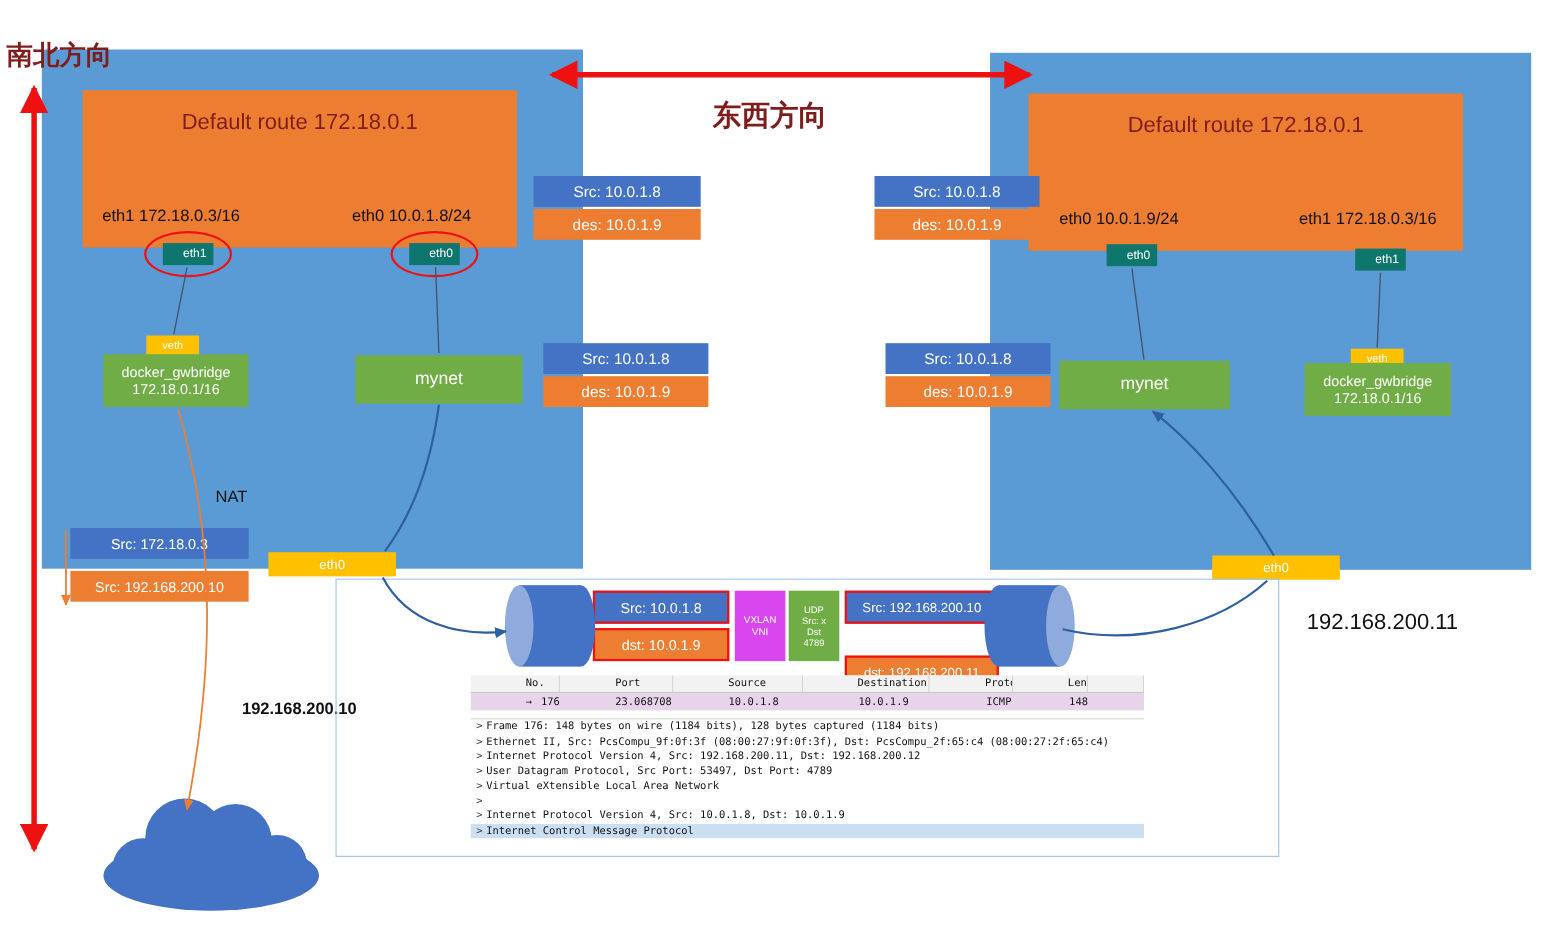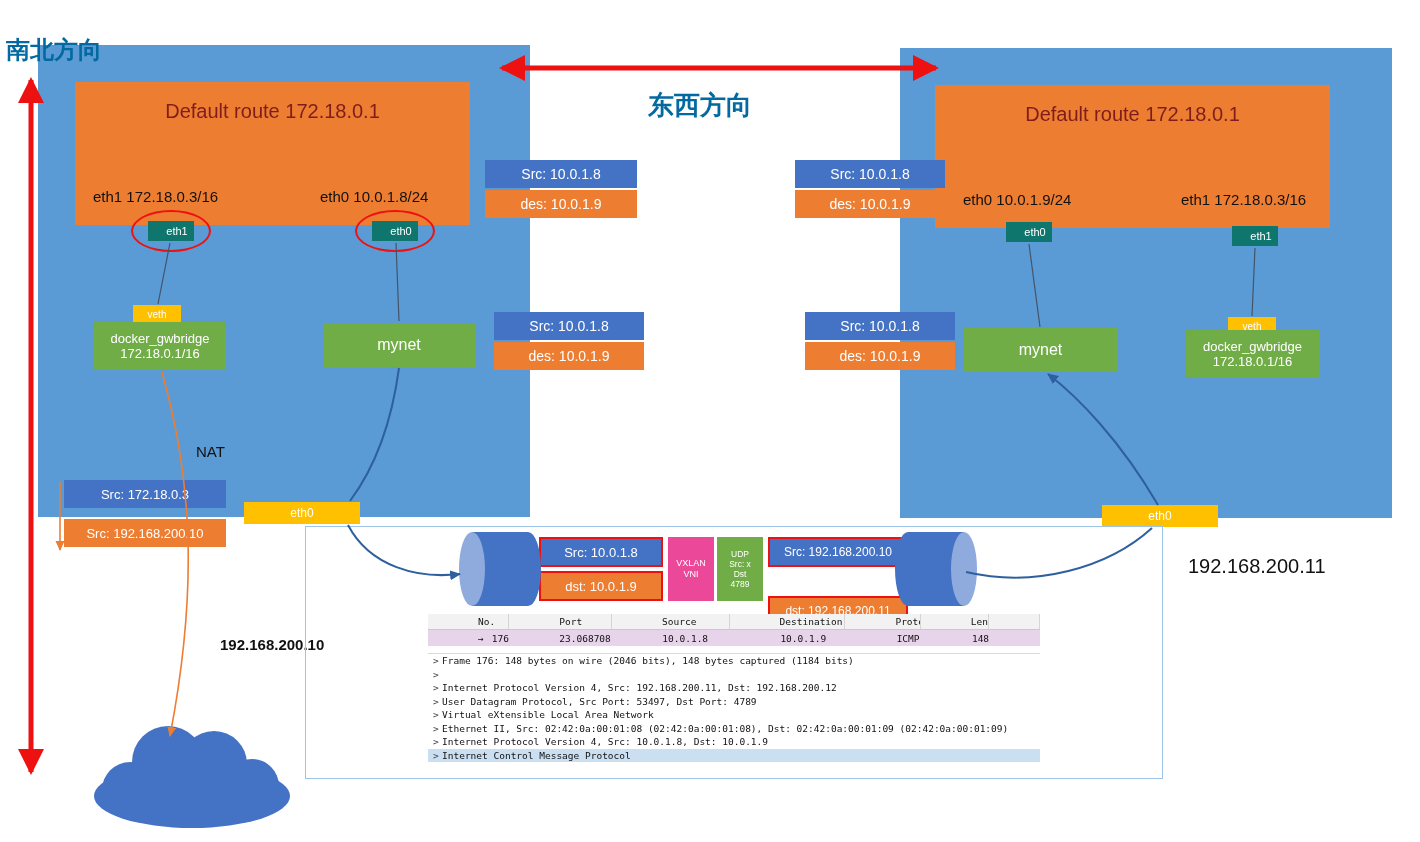--- a/index.html
+++ b/index.html
@@ -22,26 +22,26 @@
   .greenbox { background: #70ad47; color: #fff; display: flex; flex-direction: column;
               align-items: center; justify-content: center; text-align: center; }
   .yellowport { background: #ffc000; color: #fff; font-size: 12px; display: flex;
                 align-items: center; justify-content: center; }
 
   .pkt { color: #fff; font-size: 14px; display: flex; align-items: center; justify-content: center; }
   .pkt-src { background: #4472c4; }
   .pkt-dst { background: #ed7d31; }
   .pkt-redborder { border: 2px solid #ee1111; font-size: 13px; }
 
-  .red-label { color: #0369a1; font-weight: bold; }
+  .red-label { color: #7f1d1d; font-weight: bold; }
   .plain-label { color: #111; }
 
   .tunnel-frame { border: 1px solid #9dc3e6; background: transparent; }
 
-  .vxlanbox { background: #ec4899; color: #fff; font-size: 9px; line-height: 11px;
+  .vxlanbox { background: #d946ef; color: #fff; font-size: 9px; line-height: 11px;
               display: flex; flex-direction: column; align-items: center; justify-content: center; }
   .udpbox { background: #70ad47; color: #fff; font-size: 8.5px; line-height: 10px;
             display: flex; flex-direction: column; align-items: center; justify-content: center; }
 
   
   .ws { font-family: "DejaVu Sans Mono", "Liberation Mono", monospace; font-size: 9.5px; color: #111; background: #fff; }
   .ws-header { display: flex; height: 16px; background: #f2f2f2; border-bottom: 1px solid #c9c9c9;
                align-items: center; }
   .ws-header .ws-cell { border-right: 1px solid #d5d5d5; height: 100%; display: flex; align-items: center; }
   .ws-row { display: flex; height: 16px; background: #e8d4ea; align-items: center; }
@@ -176,40 +176,40 @@
       <div class="ws-cell c-src">10.0.1.8</div>
       <div class="ws-cell c-dst">10.0.1.9</div>
       <div class="ws-cell c-proto">ICMP</div>
       <div class="ws-cell c-len">148</div>
       <div class="ws-cell c-info">Echo (ping) request  id=0x0042,</div>
     </div>
     <div class="ws-gap"></div>
 
     <div class="ws-detail">
       <span class="chev">&gt;</span>
-      <span>Frame 176: 148 bytes on wire (2046 bits), 148 bytes captured (1184 bits)</span>
-    </div>
-    <div class="ws-detail">
-      <span class="chev">&gt;</span>
+      <span>Frame 176: 148 bytes on wire (1184 bits), 128 bytes captured (1184 bits)</span>
+    </div>
+    <div class="ws-detail">
+      <span class="chev">&gt;</span>
+      <span>Ethernet II, Src: PcsCompu_9f:0f:3f (08:00:27:9f:0f:3f), Dst: PcsCompu_2f:65:c4 (08:00:27:2f:65:c4)</span>
     </div>
     <div class="ws-detail">
       <span class="chev">&gt;</span>
       <span>Internet Protocol Version 4, Src: 192.168.200.11, Dst: 192.168.200.12</span>
     </div>
     <div class="ws-detail">
       <span class="chev">&gt;</span>
       <span>User Datagram Protocol, Src Port: 53497, Dst Port: 4789</span>
     </div>
     <div class="ws-detail">
       <span class="chev">&gt;</span>
       <span>Virtual eXtensible Local Area Network</span>
     </div>
     <div class="ws-detail">
       <span class="chev">&gt;</span>
-      <span>Ethernet II, Src: 02:42:0a:00:01:08 (02:42:0a:00:01:08), Dst: 02:42:0a:00:01:09 (02:42:0a:00:01:09)</span>
     </div>
     <div class="ws-detail">
       <span class="chev">&gt;</span>
       <span>Internet Protocol Version 4, Src: 10.0.1.8, Dst: 10.0.1.9</span>
     </div>
     <div class="ws-detail hl">
       <span class="chev">&gt;</span>
       <span>Internet Control Message Protocol</span>
     </div>
   </div>

